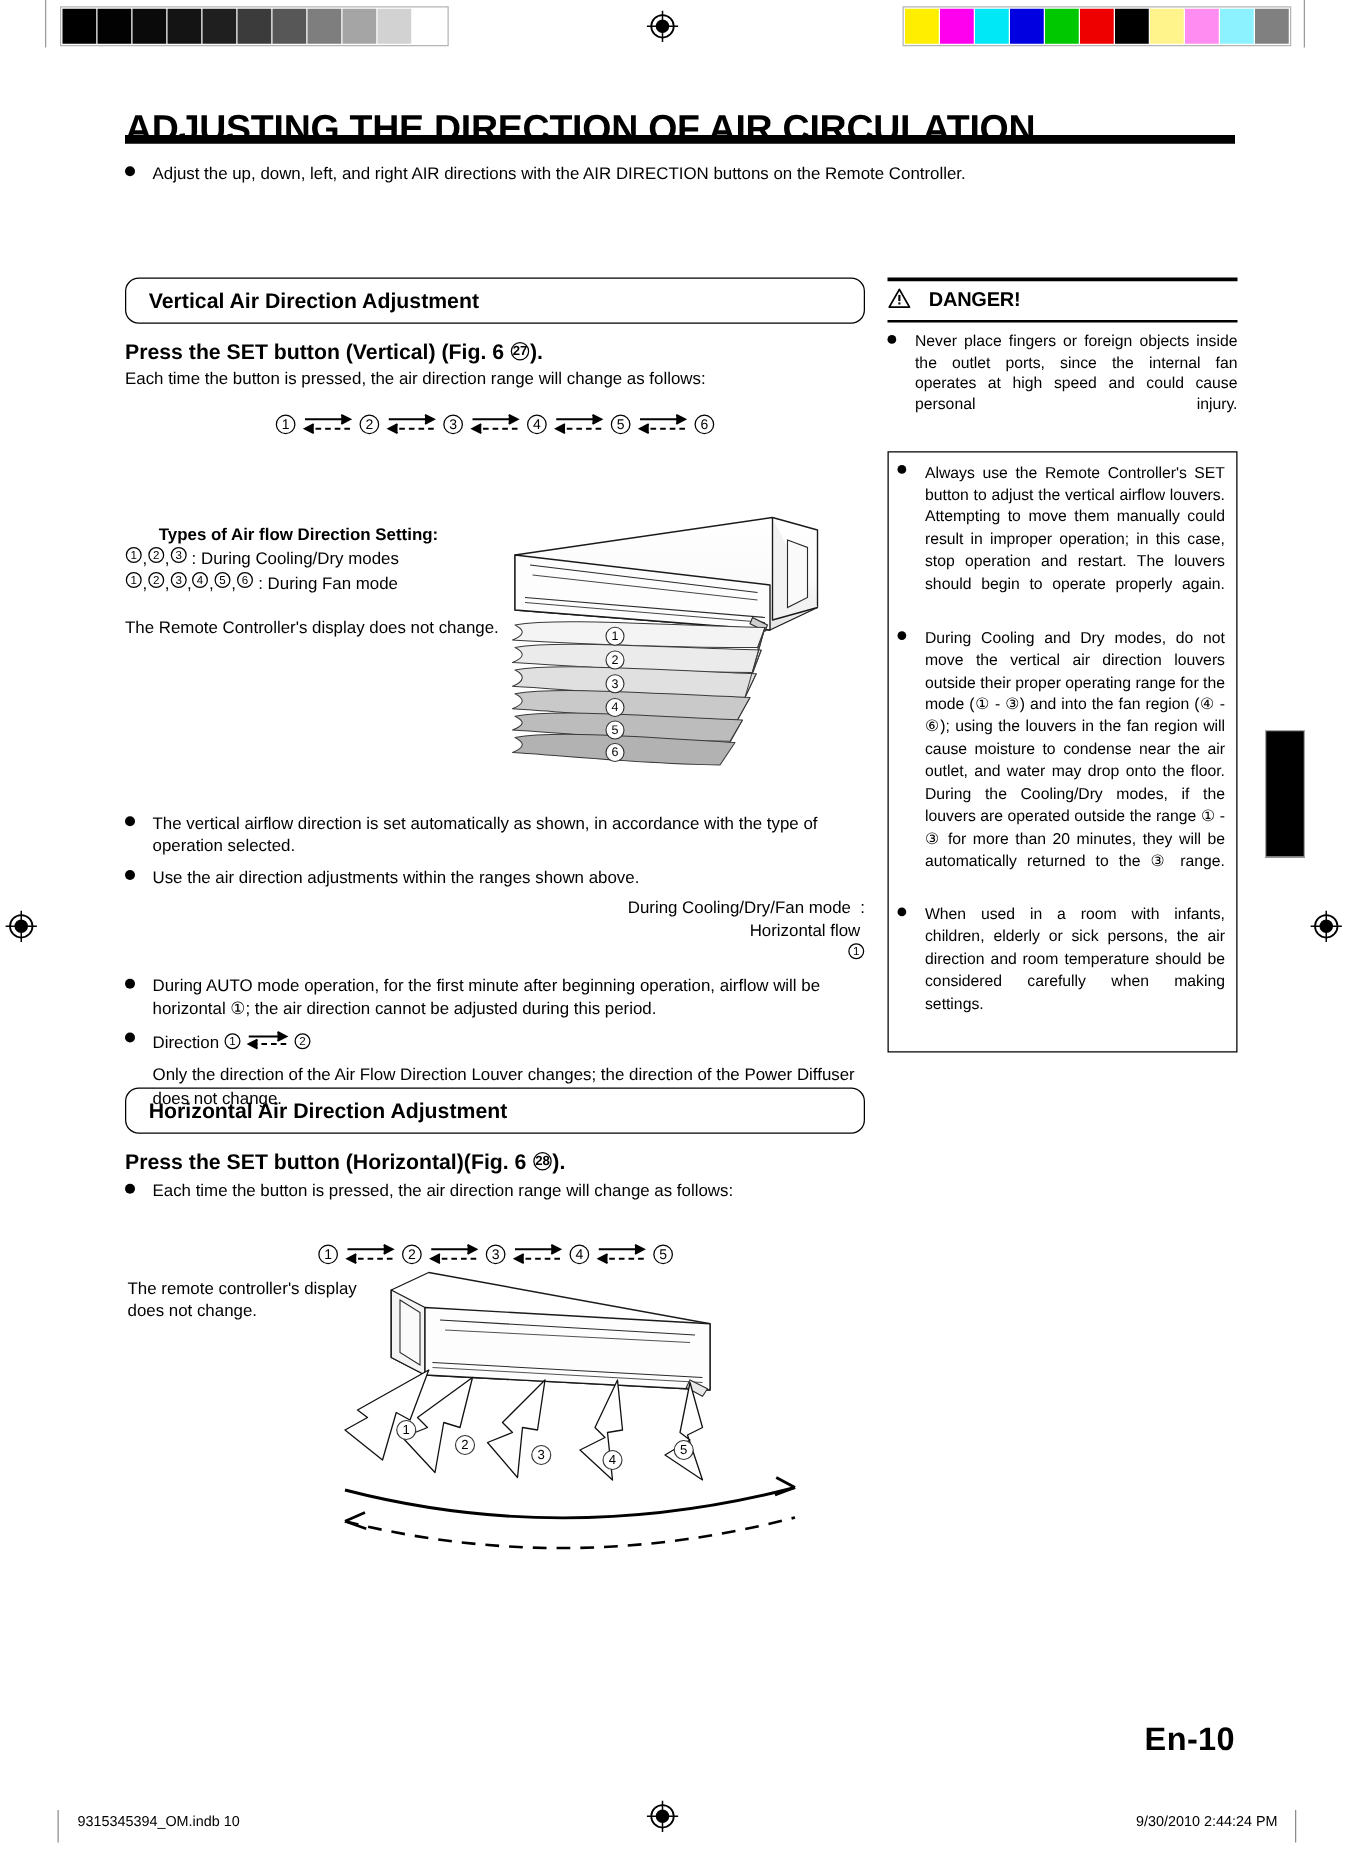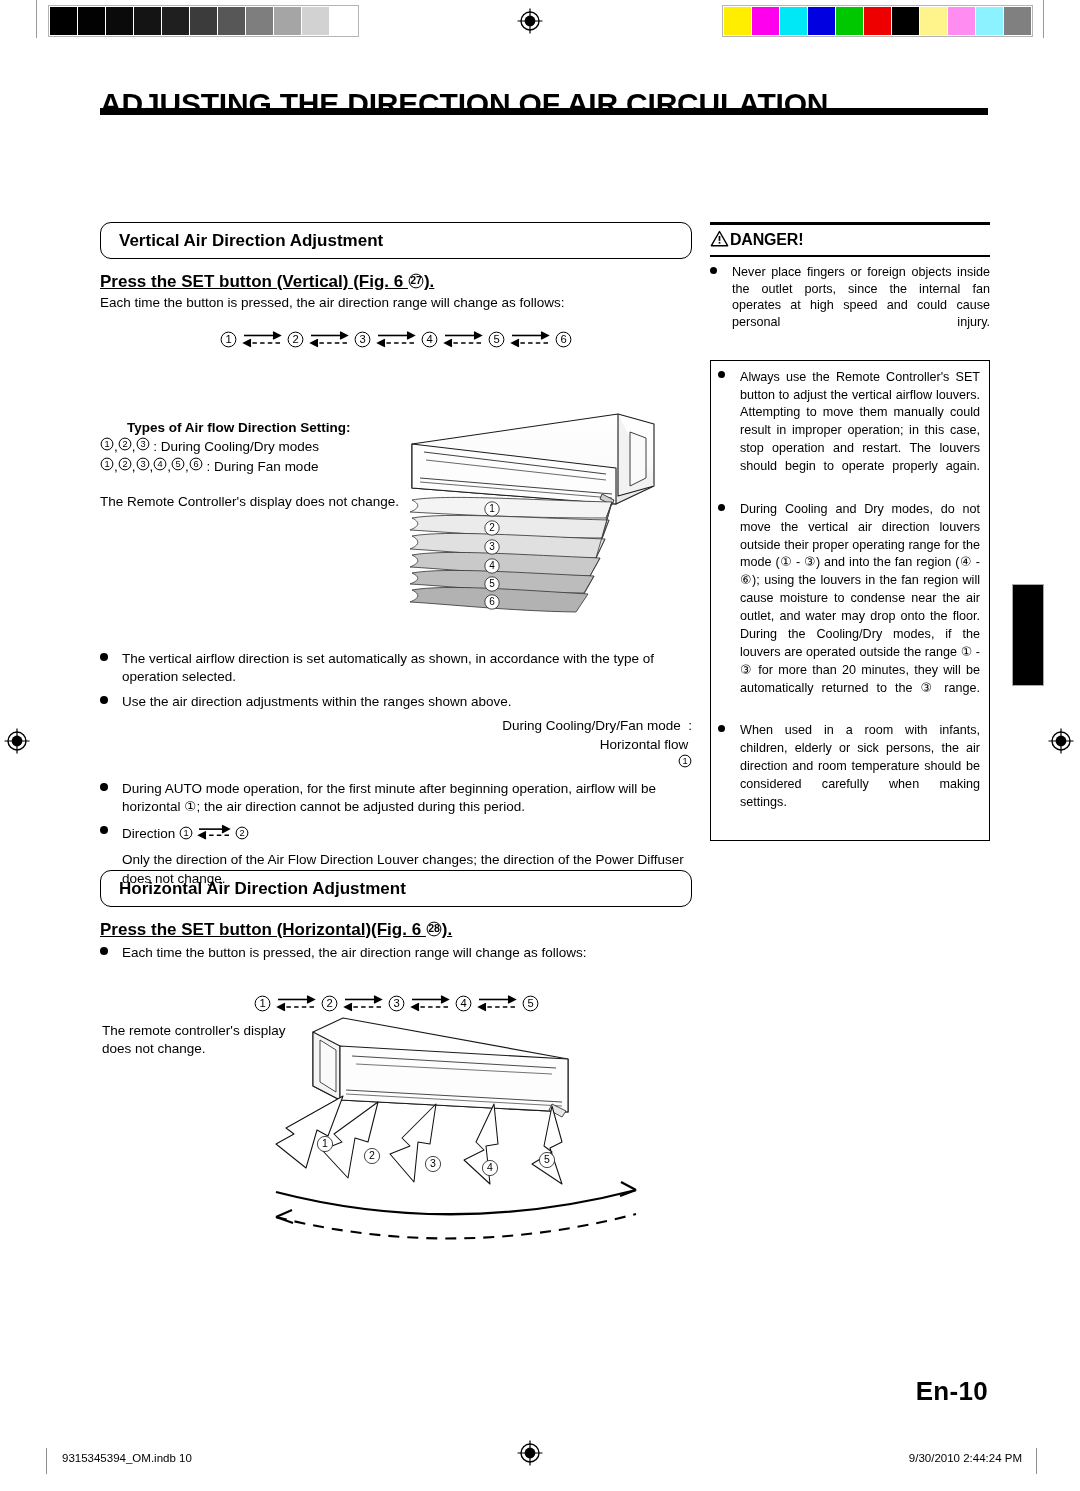--- a/index.html
+++ b/index.html
@@ -45,21 +45,21 @@
 
   
   #col-left{position:absolute;left:100px;top:176px;width:592px;}
   #col-right{position:absolute;left:710px;top:176px;width:280px;}
 
   
   .sec-box{border:1.6px solid #000;border-radius:11px;height:37px;
            display:flex;align-items:center;padding-left:18px;box-sizing:border-box;}
   .sec-box .t{font-size:17px;font-weight:bold;}
 
-  .subhead{font-size:17px;font-weight:bold;margin-top:13px;text-decoration:underline;}
+  .subhead{font-size:17px;font-weight:bold;margin-top:13px;}
   .body-t{font-size:13.5px;line-height:1.36;}
 
   
   .cycle{display:flex;align-items:center;justify-content:center;margin:16px 0 4px;}
   .cnum{font-size:15px;line-height:1;}
   .arrpair{width:40px;height:22px;margin:0 5px;position:relative;}
 
   
   .cnum svg{display:block;}
 
@@ -81,21 +81,21 @@
 
   
   #sec-horizontal{position:absolute;left:0;top:648px;width:592px;}
 
   
   #horiz-illus{position:absolute;left:0;top:790px;width:592px;height:250px;}
   #remote-note2{position:absolute;left:2px;top:10px;width:210px;font-size:13.5px;line-height:1.36;}
 
   
   #danger-rule-top{height:2.5px;background:#000;}
-  #danger-head{display:flex;align-items:center;gap:1px;padding:5px 0 4px;}
+  #danger-head{display:flex;align-items:center;gap:14px;padding:5px 0 4px;}
   #danger-head .dtxt{font-size:16px;font-weight:bold;letter-spacing:-0.2px;}
   #danger-rule-bot{height:2.5px;background:#000;margin-bottom:7px;}
   #danger-first{font-size:12.6px;line-height:1.33;}
   #danger-box{border:1.4px solid #000;margin-top:12px;padding:8px 9px 10px 7px;}
   #danger-box .bul{margin-bottom:7px;font-size:12.6px;line-height:1.42;}
   #danger-box .bul:last-child{margin-bottom:0;}
   .just{text-align:justify;text-justify:inter-word;}
   .just:after{content:"";display:inline-block;width:100%;}
 
   
@@ -175,20 +175,24 @@
   </div>
 
   <div id="thumb-tab"></div>
 
   <div id="content">
 
     <h1 id="page-title">ADJUSTING THE DIRECTION OF AIR CIRCULATION</h1>
     <div id="title-rule"></div>
 
     <div id="intro-list">
+        <div class="bul">
+          <span class="dot"></span>
+          <span class="cont">Adjust the up, down, left, and right AIR directions with the AIR DIRECTION buttons on the Remote Controller.</span>
+        </div>
       </div>
 
     <div id="col-left">
 
       <div class="sec-box">
         <span class="t">Vertical Air Direction Adjustment</span>
       </div>
 
       <div class="subhead">
         <span>Press the SET button (Vertical) (Fig. 6 </span><span class="icirc" id="ref27"><svg viewBox="0 0 16 16" width="16" height="16">

